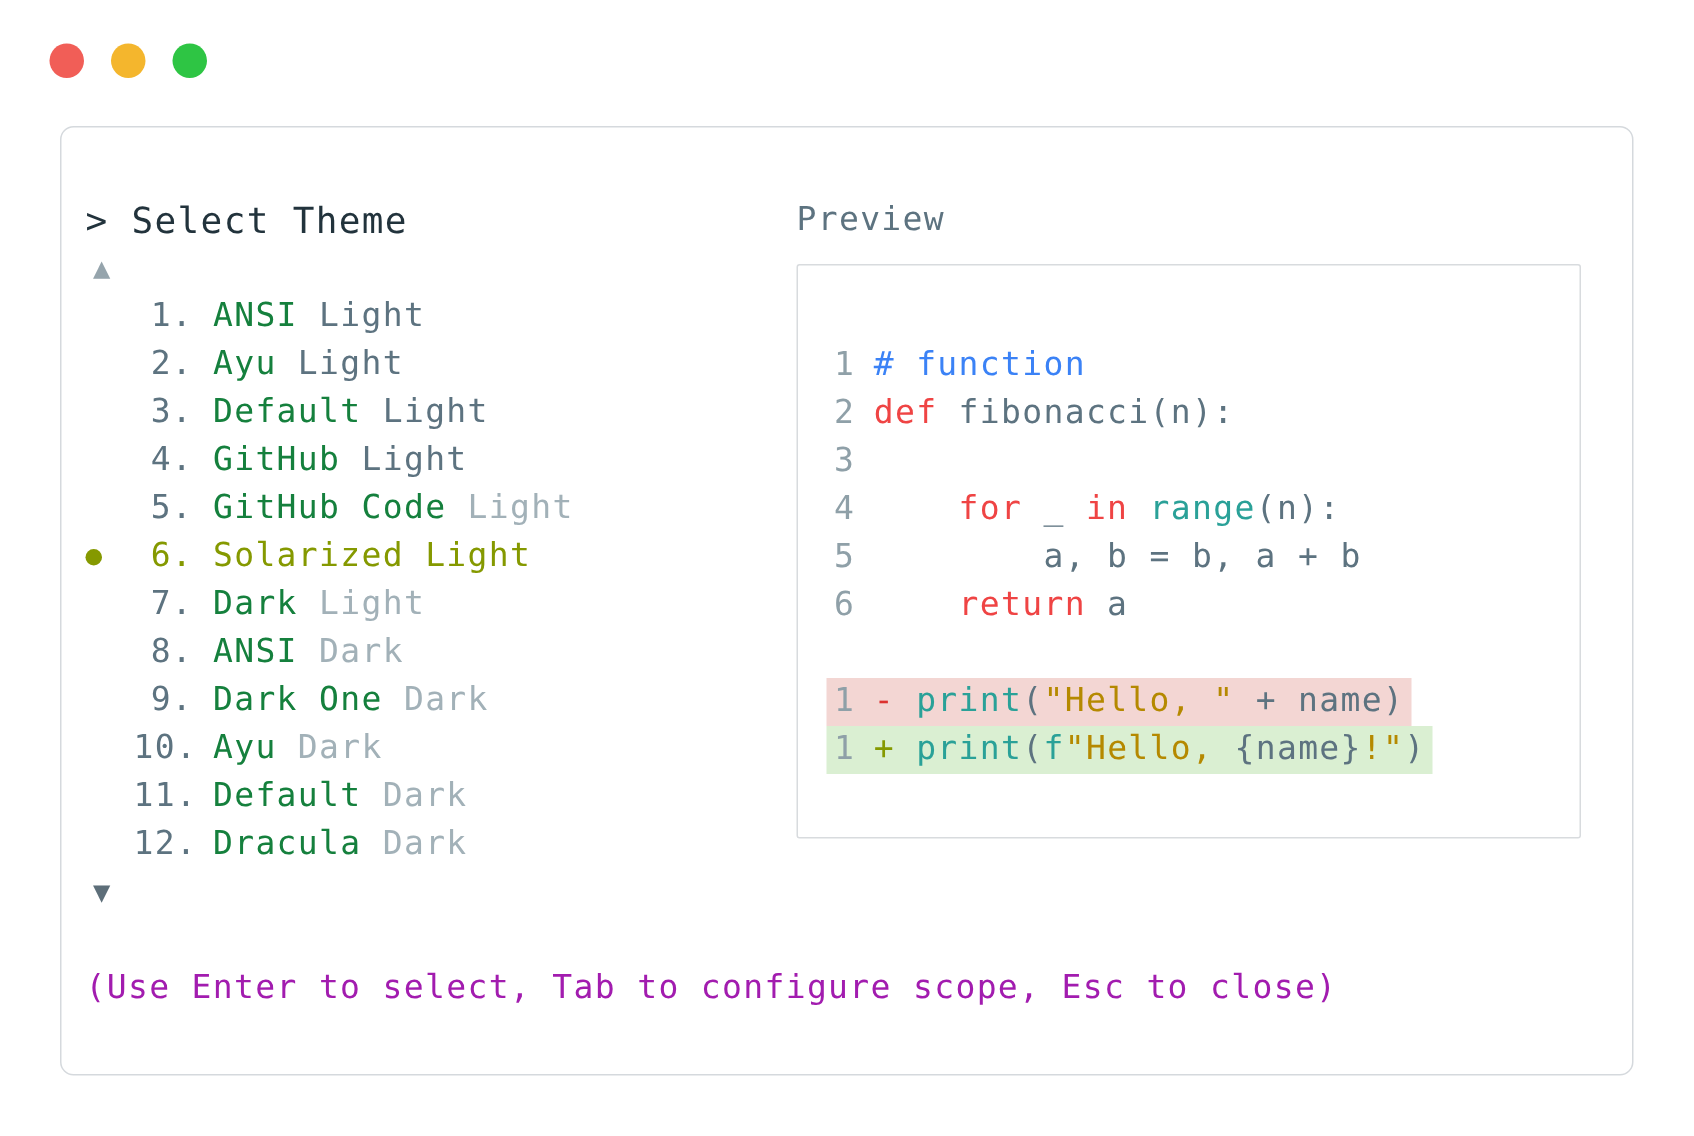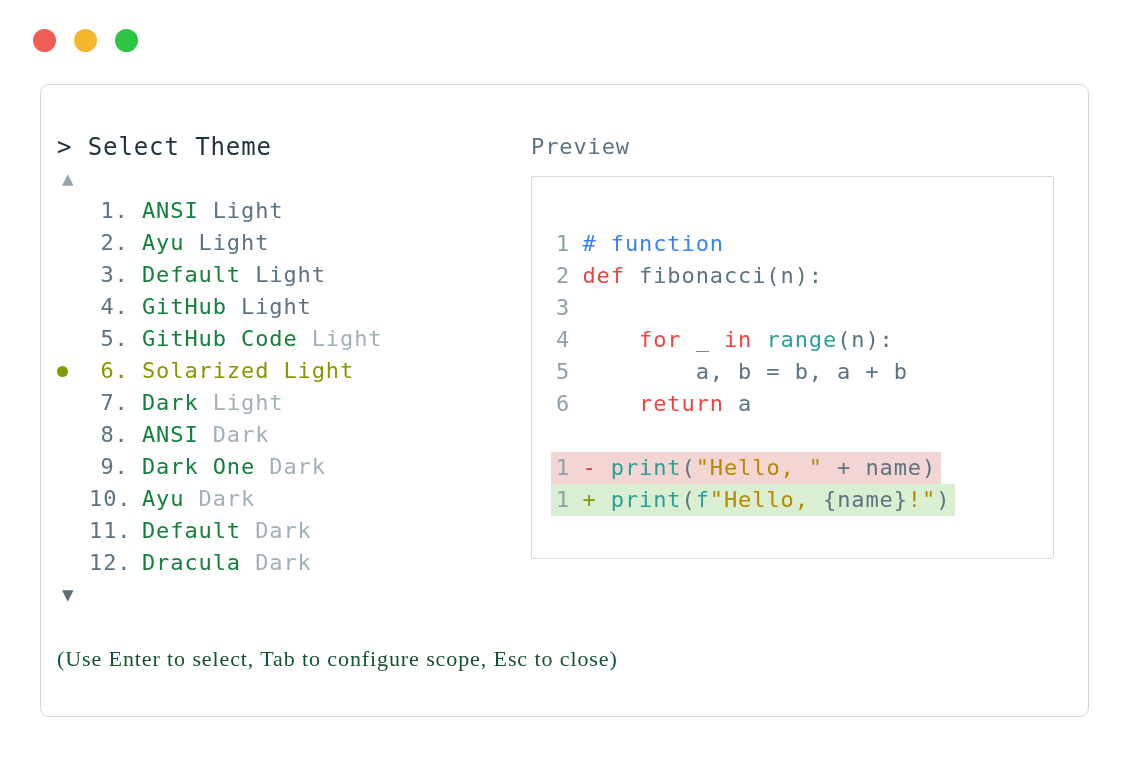--- a/index.html
+++ b/index.html
@@ -34,21 +34,21 @@
   .list-row.selected .bullet { display:block; }
   .num { width:3ch; text-align:right; color:#5d7380; }
   .gap1 { width:1ch; }
   .theme-name { color:#15803d; }
   .theme-variant { color:#5d7380; }
   .theme-variant.dim { color:#a2b1b8; }
   .list-row.selected .num,
   .list-row.selected .theme-name,
   .list-row.selected .theme-variant { color:#859900; }
 
-  .hint-text { color:#14532d;font-family:Liberation Serif, serif; }
+  .hint-text { color:#a21caf; }
 
   .preview-col { position:absolute; left:490px; top:46px; width:523px; }
   .preview-label { color:#5d7380; }
   .preview-box {
     margin-top:13px; width:523px; height:383px;
     border:1.5px solid #d8dbde; border-radius:2px; background:#ffffff;
     padding:51px 10px 0 24px; overflow:hidden;
   }
   .code-line { height:32px; display:flex; align-items:center; white-space:pre; }
   .line-content { display:inline-flex; align-items:center; white-space:pre; height:32px; }

